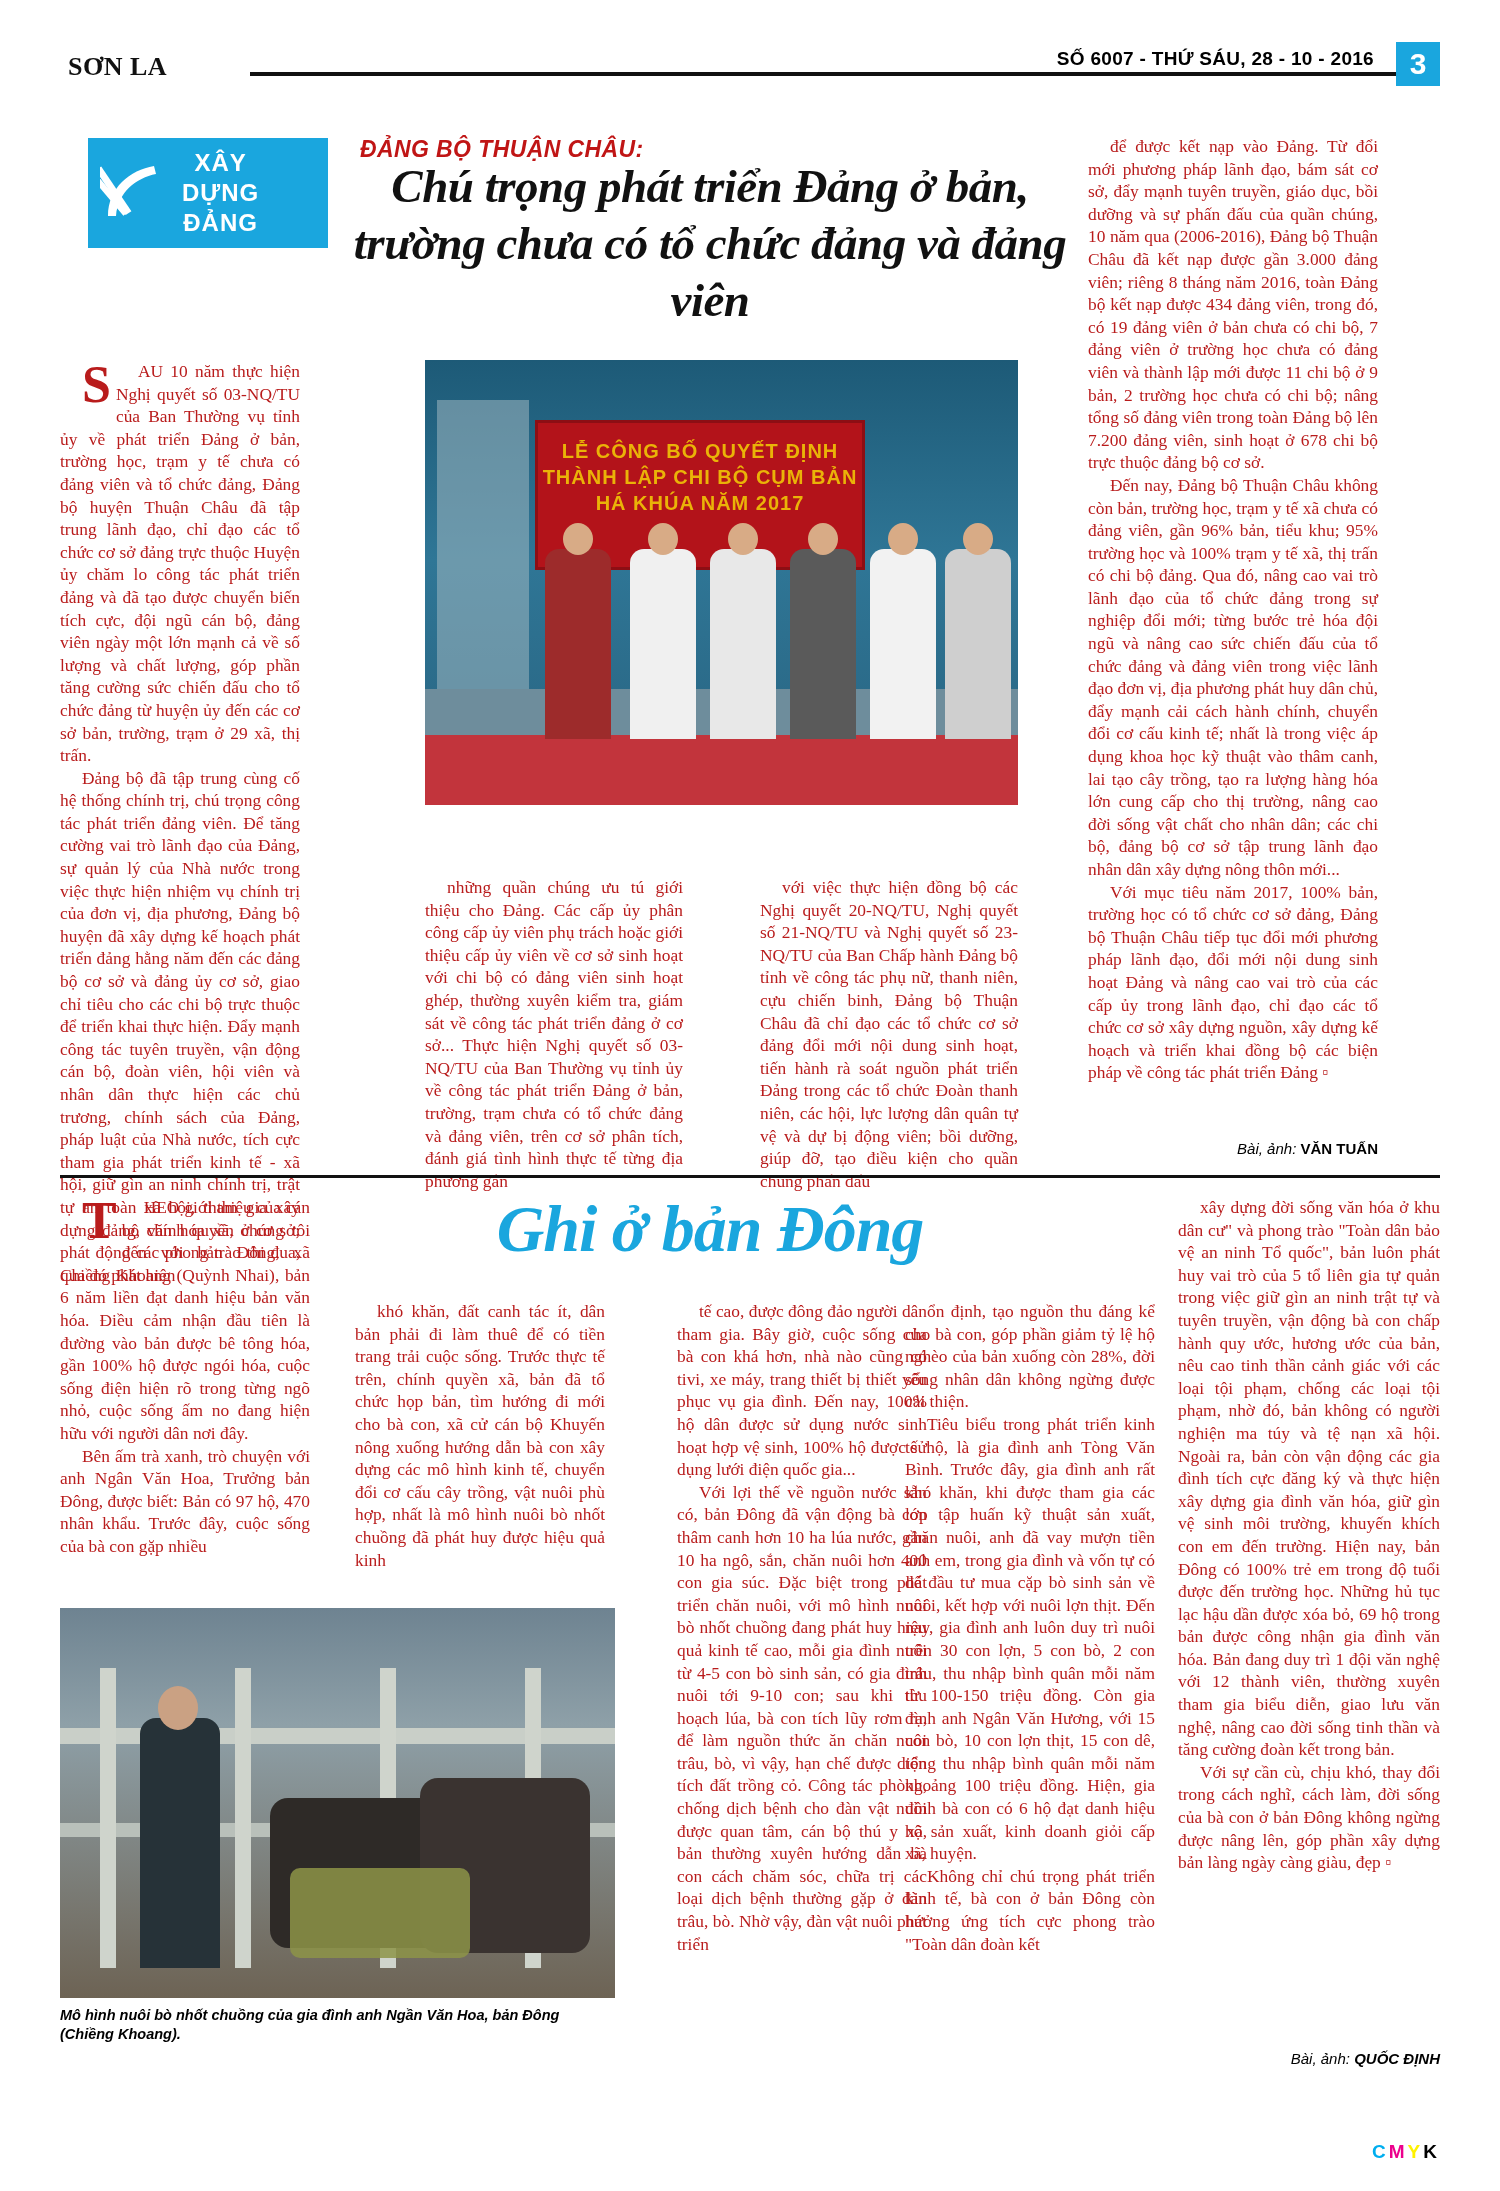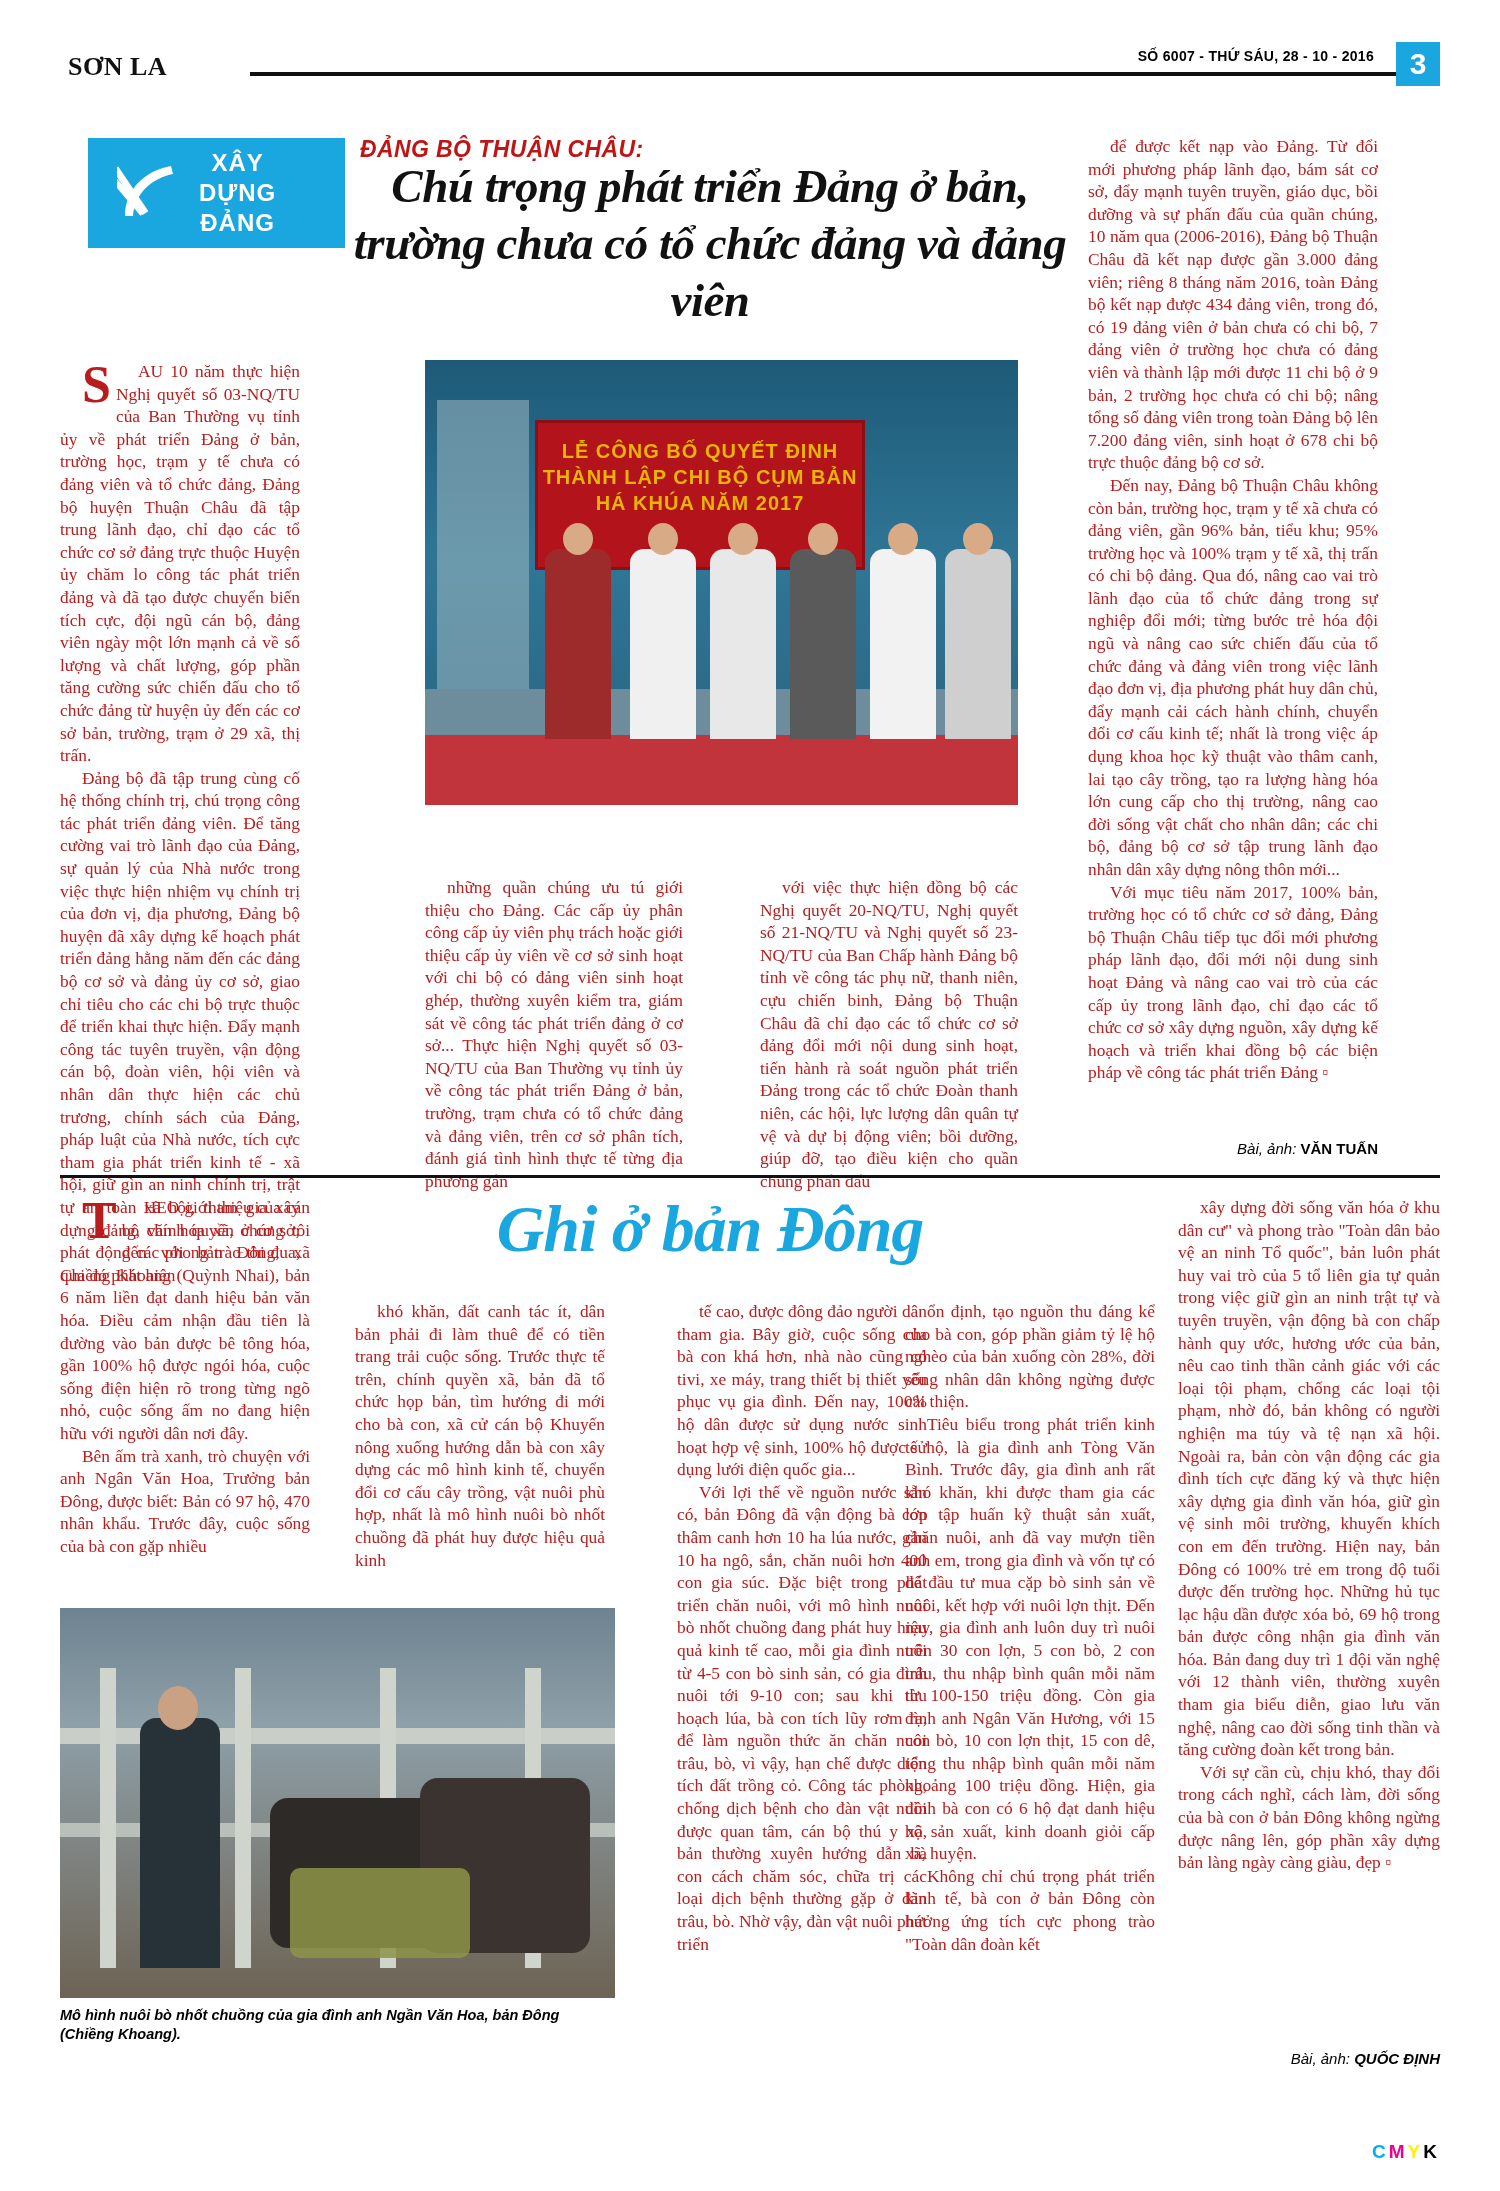--- a/index.html
+++ b/index.html
@@ -42,21 +42,21 @@
     position: absolute;
     left: 190px; top: 24px;
     width: 1190px; height: 4px;
     background: #111;
   }
   .mast-issue {
     position: absolute;
     right: 66px; top: 0px;
     font-family: "Liberation Sans", sans-serif;
     font-weight: bold;
-    font-size: 14px;
+    font-size: 19px;
     letter-spacing: 0.3px;
   }
   .mast-pagenum {
     position: absolute;
     right: 0px; top: -6px;
     width: 44px; height: 44px;
     background: #1aa6de;
     color: #fff;
     font-family: "Liberation Sans", sans-serif;
     font-weight: bold;
@@ -71,21 +71,20 @@
     left: 60px; top: 118px;
     width: 1380px;
   }
   .flagbox {
     position: absolute;
     left: 28px; top: 20px;
     width: 240px; height: 110px;
     background: #1aa6de;
     display: flex;
     align-items: center;
-    padding-left: 17px;
   }
   .flag-emblem {
     width: 90px; height: 110px;
     position: relative;
   }
   .flag-emblem svg { position: absolute; left: 12px; top: 20px; }
   .flag-words {
     color: #fff;
     font-family: "Liberation Sans", sans-serif;
     font-weight: bold;

